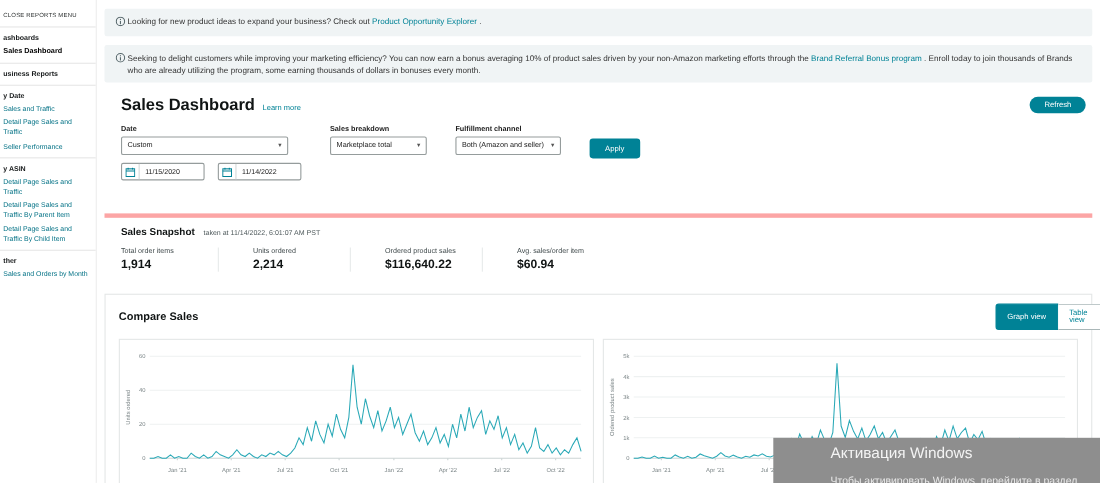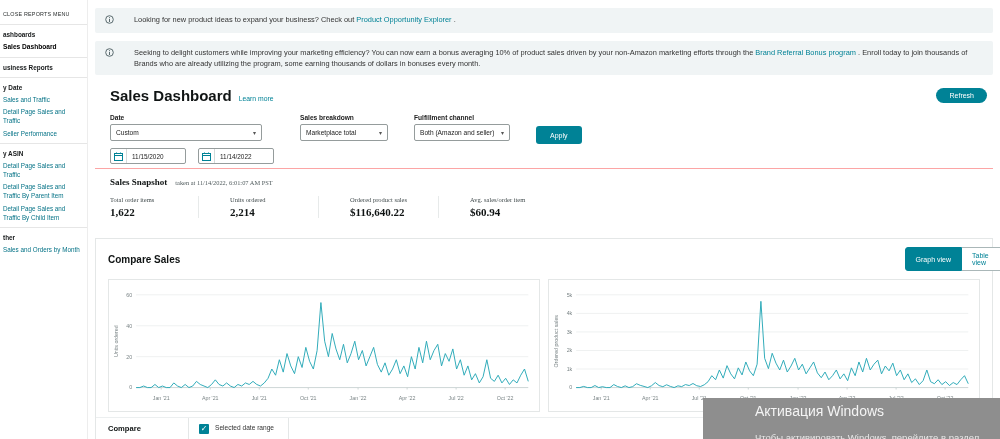--- a/index.html
+++ b/index.html
@@ -13,21 +13,21 @@
   .side-item{margin:3px 0;line-height:1.45;}
   .side-item.header{font-size:5.4px;color:#2b2f2f;letter-spacing:.2px;}
   .side-item.section{font-size:6.4px;font-weight:bold;color:#16191a;}
   .side-item.current{font-size:6.6px;font-weight:bold;color:#000;}
   .side-item.link{font-size:6.3px;color:#047286;}
   .side-divider{border-top:1px solid #e6e6e6;margin:5px -3px;}
 
   
   .main{position:absolute;left:95px;top:0;width:898px;}
   .banner{background:#f0f4f5;border-radius:2px;margin-top:8px;padding:6px 10px;
-          display:flex;gap:20px;font-size:7.4px;color:#333;line-height:1.5;}
+          display:flex;gap:2px;font-size:7.4px;color:#333;line-height:1.5;}
   .banner a{color:#008296;text-decoration:none;cursor:pointer;}
   .info-icon{flex:0 0 auto;margin-top:1px;}
 
   .header-row{display:flex;justify-content:space-between;align-items:center;
               padding:0 6px 0 15px;margin-top:12px;}
   .title-wrap{display:flex;align-items:baseline;gap:7px;}
   .page-title{font-size:15px;font-weight:bold;color:#101414;}
   .learn-more{font-size:6.8px;color:#008296;cursor:pointer;}
   .btn{border:none;cursor:pointer;font-family:inherit;}
   .btn-primary{background:#008296;color:#fff;font-size:7px;padding:4px 13px;border-radius:9px;}
@@ -41,21 +41,21 @@
   .date-row{display:flex;gap:12px;margin-top:7px;}
   .date-box{width:76px;height:16px;border:1px solid #959c9c;border-radius:2px;
             display:flex;align-items:center;box-sizing:border-box;background:#fff;}
   .cal-btn{width:15px;height:100%;display:flex;align-items:center;justify-content:center;
            border-right:1px solid #d5dada;cursor:pointer;}
   .date-text{font-size:6.4px;padding-left:5px;color:#222;}
   .apply-btn{margin-top:12px;height:18px;padding:0 14px;border-radius:3px;
              background:#008296;color:#fff;font-size:7px;}
 
   
-  .snapshot{border-top:1px solid #fca5a5;margin-top:4px;padding:8px 15px 10px;font-family:Liberation Serif, serif;}
+  .snapshot{border-top:4px solid #fca5a5;margin-top:30px;padding:8px 15px 10px;}
   .snap-head{display:flex;align-items:baseline;gap:8px;}
   .snap-title{font-size:9px;font-weight:bold;color:#101414;}
   .snap-taken{font-size:6.4px;color:#4f5a5c;}
   .stats{display:flex;margin-top:9px;}
   .stat{min-width:72px;padding-right:16px;}
   .stat + .stat{border-left:1px solid #e7eaea;padding-left:31px;}
   .stat .lbl{font-size:6.5px;color:#404a4c;}
   .stat .val{font-size:11px;font-weight:bold;color:#101414;margin-top:3px;}
 
   
@@ -207,21 +207,21 @@
     </div>
 
     <div class="snapshot">
       <div class="snap-head">
         <span class="snap-title">Sales Snapshot</span>
         <span class="snap-taken">taken at 11/14/2022, 6:01:07 AM PST</span>
       </div>
       <div class="stats">
           <div class="stat">
             <div class="lbl">Total order items</div>
-            <div class="val">1,622</div>
+            <div class="val">1,914</div>
           </div>
           <div class="stat">
             <div class="lbl">Units ordered</div>
             <div class="val">2,214</div>
           </div>
           <div class="stat">
             <div class="lbl">Ordered product sales</div>
             <div class="val">$116,640.22</div>
           </div>
           <div class="stat">

